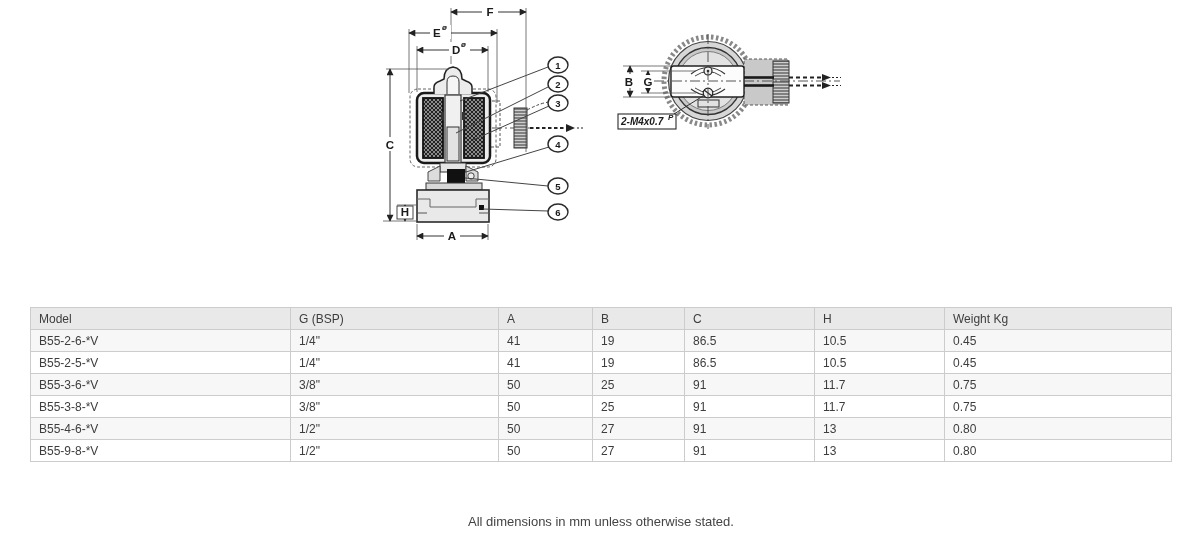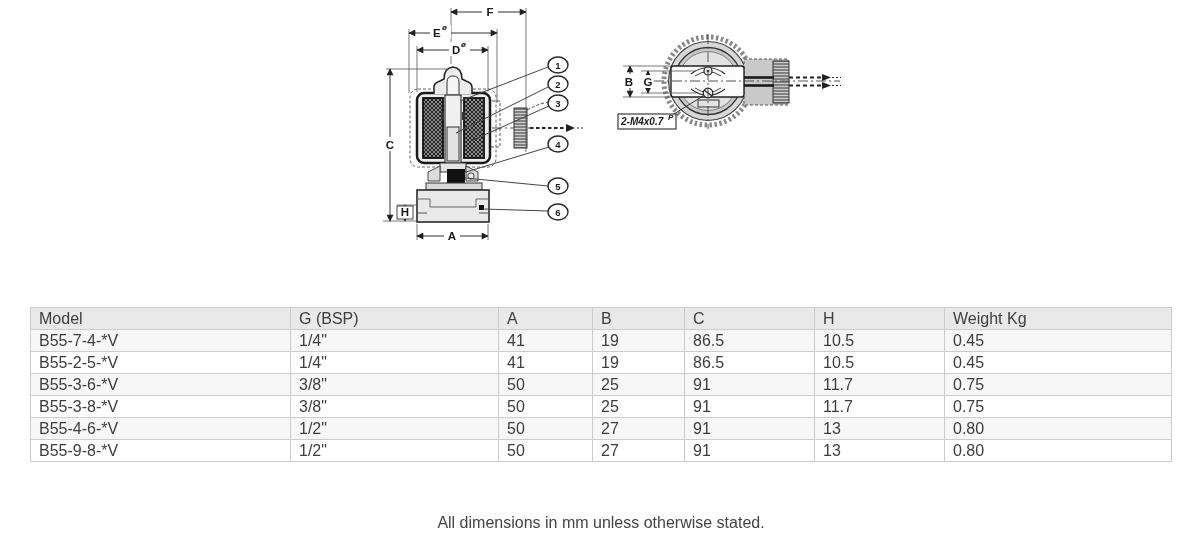--- a/index.html
+++ b/index.html
@@ -9,28 +9,28 @@
   .dimlbl{font-size:11.5px;font-weight:bold;fill:#1a1a1a;}
   .suplbl{font-size:8px;font-weight:bold;font-style:italic;fill:#1a1a1a;}
   .callout-num{font-size:9.5px;font-weight:bold;fill:#1a1a1a;text-anchor:middle;}
   .threadlbl{font-size:10px;font-weight:bold;font-style:italic;fill:#1a1a1a;}
   .ext{stroke:#555;stroke-width:0.8;}
   .dim{stroke:#333;stroke-width:1;}
   .leader{stroke:#444;stroke-width:1;fill:none;}
   .dashdot{stroke:#444;stroke-width:0.9;stroke-dasharray:10 3 2 3;fill:none;}
 
   table.spec{position:absolute;left:30px;top:307px;width:1142px;border-collapse:collapse;
-             font-size:16px;color:#3d3d3d;table-layout:fixed;}
+             font-size:12px;color:#3d3d3d;table-layout:fixed;}
   table.spec th,table.spec td{border:1px solid #ccc;padding:4px 8px 3px 8px;text-align:left;
              font-weight:normal;height:14px;line-height:14px;white-space:nowrap;overflow:hidden;}
   table.spec thead th{background:#e9e9e9;}
   table.spec tbody tr:nth-child(odd){background:#f7f7f7;}
   table.spec tbody tr:nth-child(even){background:#ffffff;}
   .footnote{position:absolute;left:30px;top:514px;width:1142px;text-align:center;
-            font-size:16px;color:#444;}
+            font-size:13px;color:#444;}
 </style>
 </head>
 <body>
 
 <div class="page">
 
   <svg width="1200" height="300" viewBox="0 0 1200 300">
     <defs>
       <marker id="arr" viewBox="0 0 10 10" refX="9" refY="5" markerWidth="9" markerHeight="7" orient="auto-start-reverse">
           <path d="M0,0 L10,5 L0,10 z" fill="#222"></path>
@@ -251,21 +251,21 @@
         <th>G (BSP)</th>
         <th>A</th>
         <th>B</th>
         <th>C</th>
         <th>H</th>
         <th>Weight Kg</th>
       </tr>
     </thead>
     <tbody>
       <tr>
-        <td>B55-7-4-*V</td>
+        <td>B55-2-6-*V</td>
         <td>1/4"</td>
         <td>41</td>
         <td>19</td>
         <td>86.5</td>
         <td>10.5</td>
         <td>0.45</td>
       </tr>
       <tr>
         <td>B55-2-5-*V</td>
         <td>1/4"</td>

